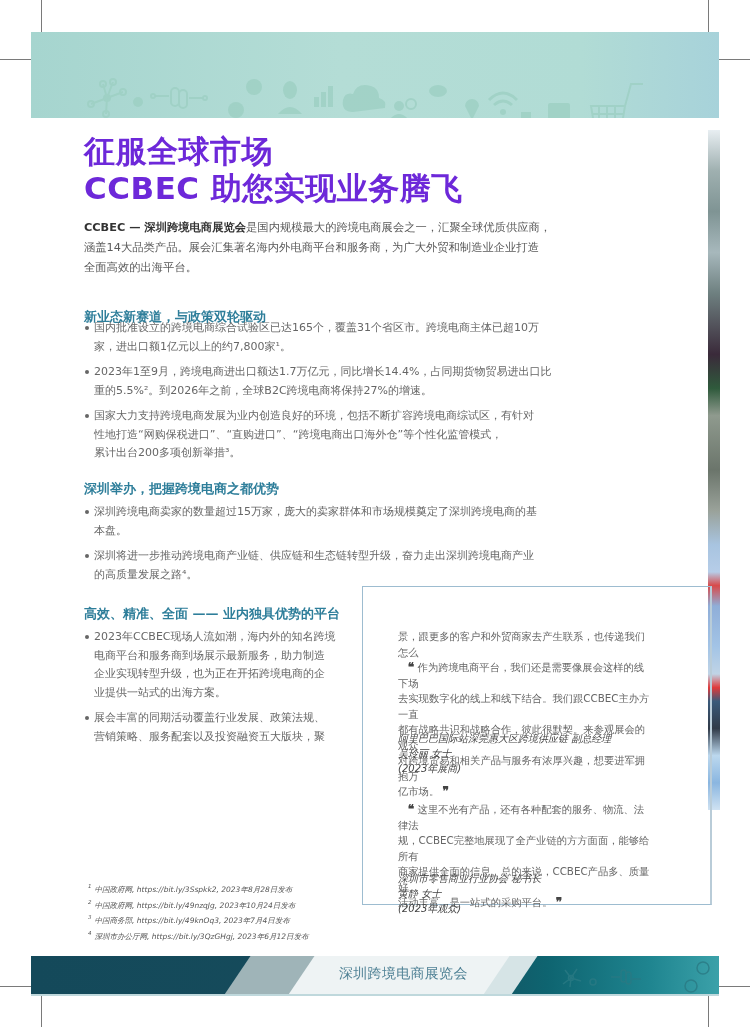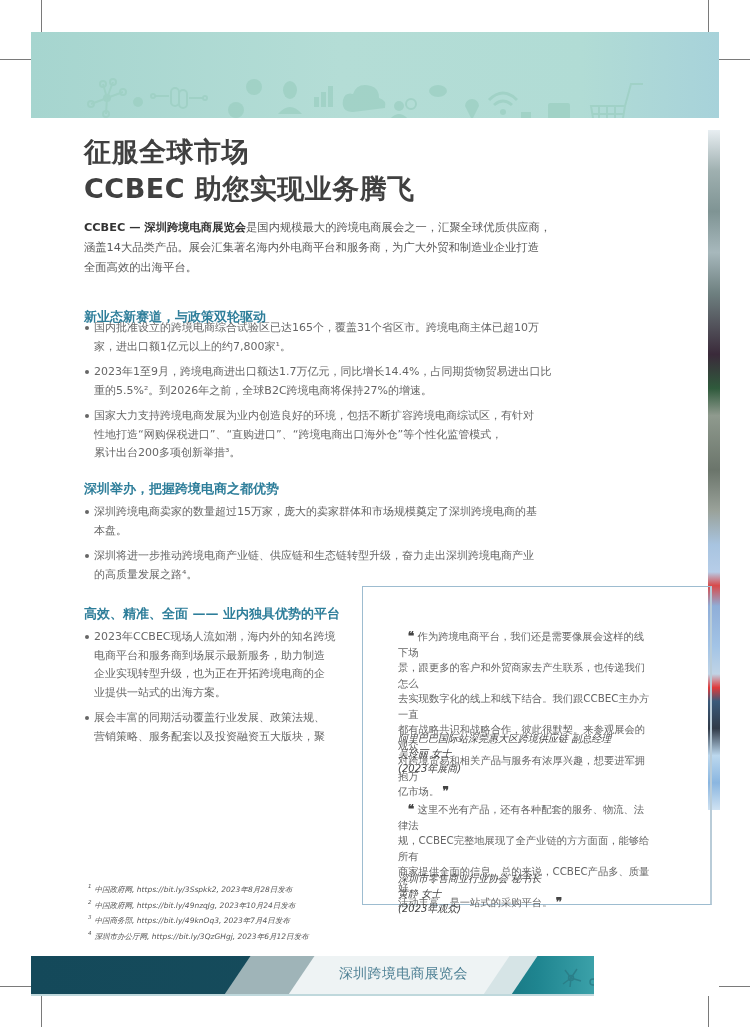--- a/index.html
+++ b/index.html
@@ -19,40 +19,40 @@
 
   .photo-strip {
     position: absolute; left: 708px; top: 130px; width: 12px; height: 680px;
     background: linear-gradient(180deg,
       #e8eef2 0%, #9fb0b0 6%, #7f9494 12%, #a7b8bc 18%, #6e8080 24%, #3a2a3a 33%,
       #2f5a3c 38%, #8f9a8e 42%, #6b756b 50%, #9aa29a 56%, #a8c4e0 61%, #b6cde8 65%,
       #d84a4a 67%, #8faed8 70%, #a3c4e6 76%, #c0d4e6 80%, #e03a3a 82%, #3a5a7a 84%,
       #303a48 88%, #bcd8ee 92%, #8ab6e0 96%, #cfe2f2 100%);
   }
 
-  .title { position: absolute; left: 84px; top: 133px; color: #404040; font-weight: bold; font-size: 27px; line-height: 37px; letter-spacing: 0.5px; }
+  .title { position: absolute; left: 84px; top: 133px; color: #6d28d9; font-weight: bold; font-size: 31px; line-height: 37px; letter-spacing: 0.5px; }
 
   .intro { position: absolute; left: 84px; top: 218px; width: 520px; font-size: 11.3px; line-height: 20px; color: #5a5a5a; }
   .intro b { color: #333; }
 
   .section-head { position: absolute; left: 84px; color: #2e7e9a; font-weight: bold; font-size: 13px; }
 
   ul.bullets { position: absolute; left: 84px; list-style: none; font-size: 11px; line-height: 18.5px; color: #666; }
   ul.bullets li { position: relative; padding-left: 10px; margin-bottom: 7px; }
   ul.bullets li::before { content: ""; position: absolute; left: 1px; top: 7px; width: 4px; height: 4px; border-radius: 50%; background: #666; }
 
   .quote-box { position: absolute; left: 362px; top: 586px; width: 350px; height: 319px; border-left: 1px solid #9dbcd0; border-top: 1px solid #9dbcd0; border-bottom: 1.5px solid #9dbcd0; border-right: 2px solid #b9ccd8; }
   .quote { position: absolute; left: 35px; width: 253px; font-size: 10.3px; line-height: 15.5px; color: #666; }
   .quote .qm { color: #444; font-weight: bold; font-size: 12px; font-family: "DejaVu Serif", serif; }
   .attrib { position: absolute; left: 35px; font-size: 10px; line-height: 15px; color: #444; font-style: italic; }
 
   .footnotes { position: absolute; left: 88px; top: 880px; font-size: 7.5px; line-height: 12.2px; font-style: italic; color: #555; }
   .footnotes sup { font-size: 5.5px; margin-right: 3px; }
 
-  .footer { position: absolute; left: 31px; top: 956px; width: 563px; height: 40px; overflow: hidden; background: linear-gradient(90deg, #14495a 0%, #164c5c 60%, #0e6470 75%, #1f8590 90%, #3ba1a9 100%); border-bottom: 2px solid #bfd8dc; }
+  .footer { position: absolute; left: 31px; top: 956px; width: 688px; height: 40px; overflow: hidden; background: linear-gradient(90deg, #14495a 0%, #164c5c 60%, #0e6470 75%, #1f8590 90%, #3ba1a9 100%); border-bottom: 2px solid #bfd8dc; }
   .footer .slant1 { position: absolute; left: 206px; top: 0; width: 90px; height: 40px; background: #9fb4b8; transform: skewX(-34deg); }
   .footer .slant2 { position: absolute; left: 270px; top: 0; width: 220px; height: 40px; background: #eef3f4; transform: skewX(-34deg); }
   .footer .slant3 { position: absolute; left: 465px; top: 0; width: 28px; height: 40px; background: #d6e4e6; transform: skewX(-34deg); }
   .footer .label { position: absolute; left: 308px; top: 9px; font-size: 14px; color: #4f8195; letter-spacing: 0.3px; }
   .footer svg { position: absolute; left: 0; top: 0; }
 </style>
 </head>
 <body>
 
 <div class="crop v" style="left:41px;top:0;height:45px;"></div>
@@ -169,22 +169,22 @@
     <div>业提供一站式的出海方案。</div>
   </li>
   <li>
     <div>展会丰富的同期活动覆盖行业发展、政策法规、</div>
     <div>营销策略、服务配套以及投资融资五大版块，聚</div>
   </li>
 </ul>
 
 <div class="quote-box">
   <div class="quote" style="top:42px;">
+    <div>景，跟更多的客户和外贸商家去产生联系，也传递我们怎么</div>
     <div>&nbsp;&nbsp;&nbsp;<span class="qm">❝</span> <span>作为跨境电商平台，我们还是需要像展会这样的线下场</span></div>
-    <div>景，跟更多的客户和外贸商家去产生联系，也传递我们怎么</div>
     <div>去实现数字化的线上和线下结合。我们跟CCBEC主办方一直</div>
     <div>都有战略共识和战略合作，彼此很默契。来参观展会的观众</div>
     <div>对跨境贸易和相关产品与服务有浓厚兴趣，想要进军拥抱万</div>
     <div><span>亿市场。</span> <span class="qm">❞</span></div>
   </div>
   <div class="attrib" style="top:144px;">
     <div>阿里巴巴国际站深莞惠大区跨境供应链 副总经理</div>
     <div>吴玲丽 女士</div>
     <div>(2023年展商)</div>
   </div>

